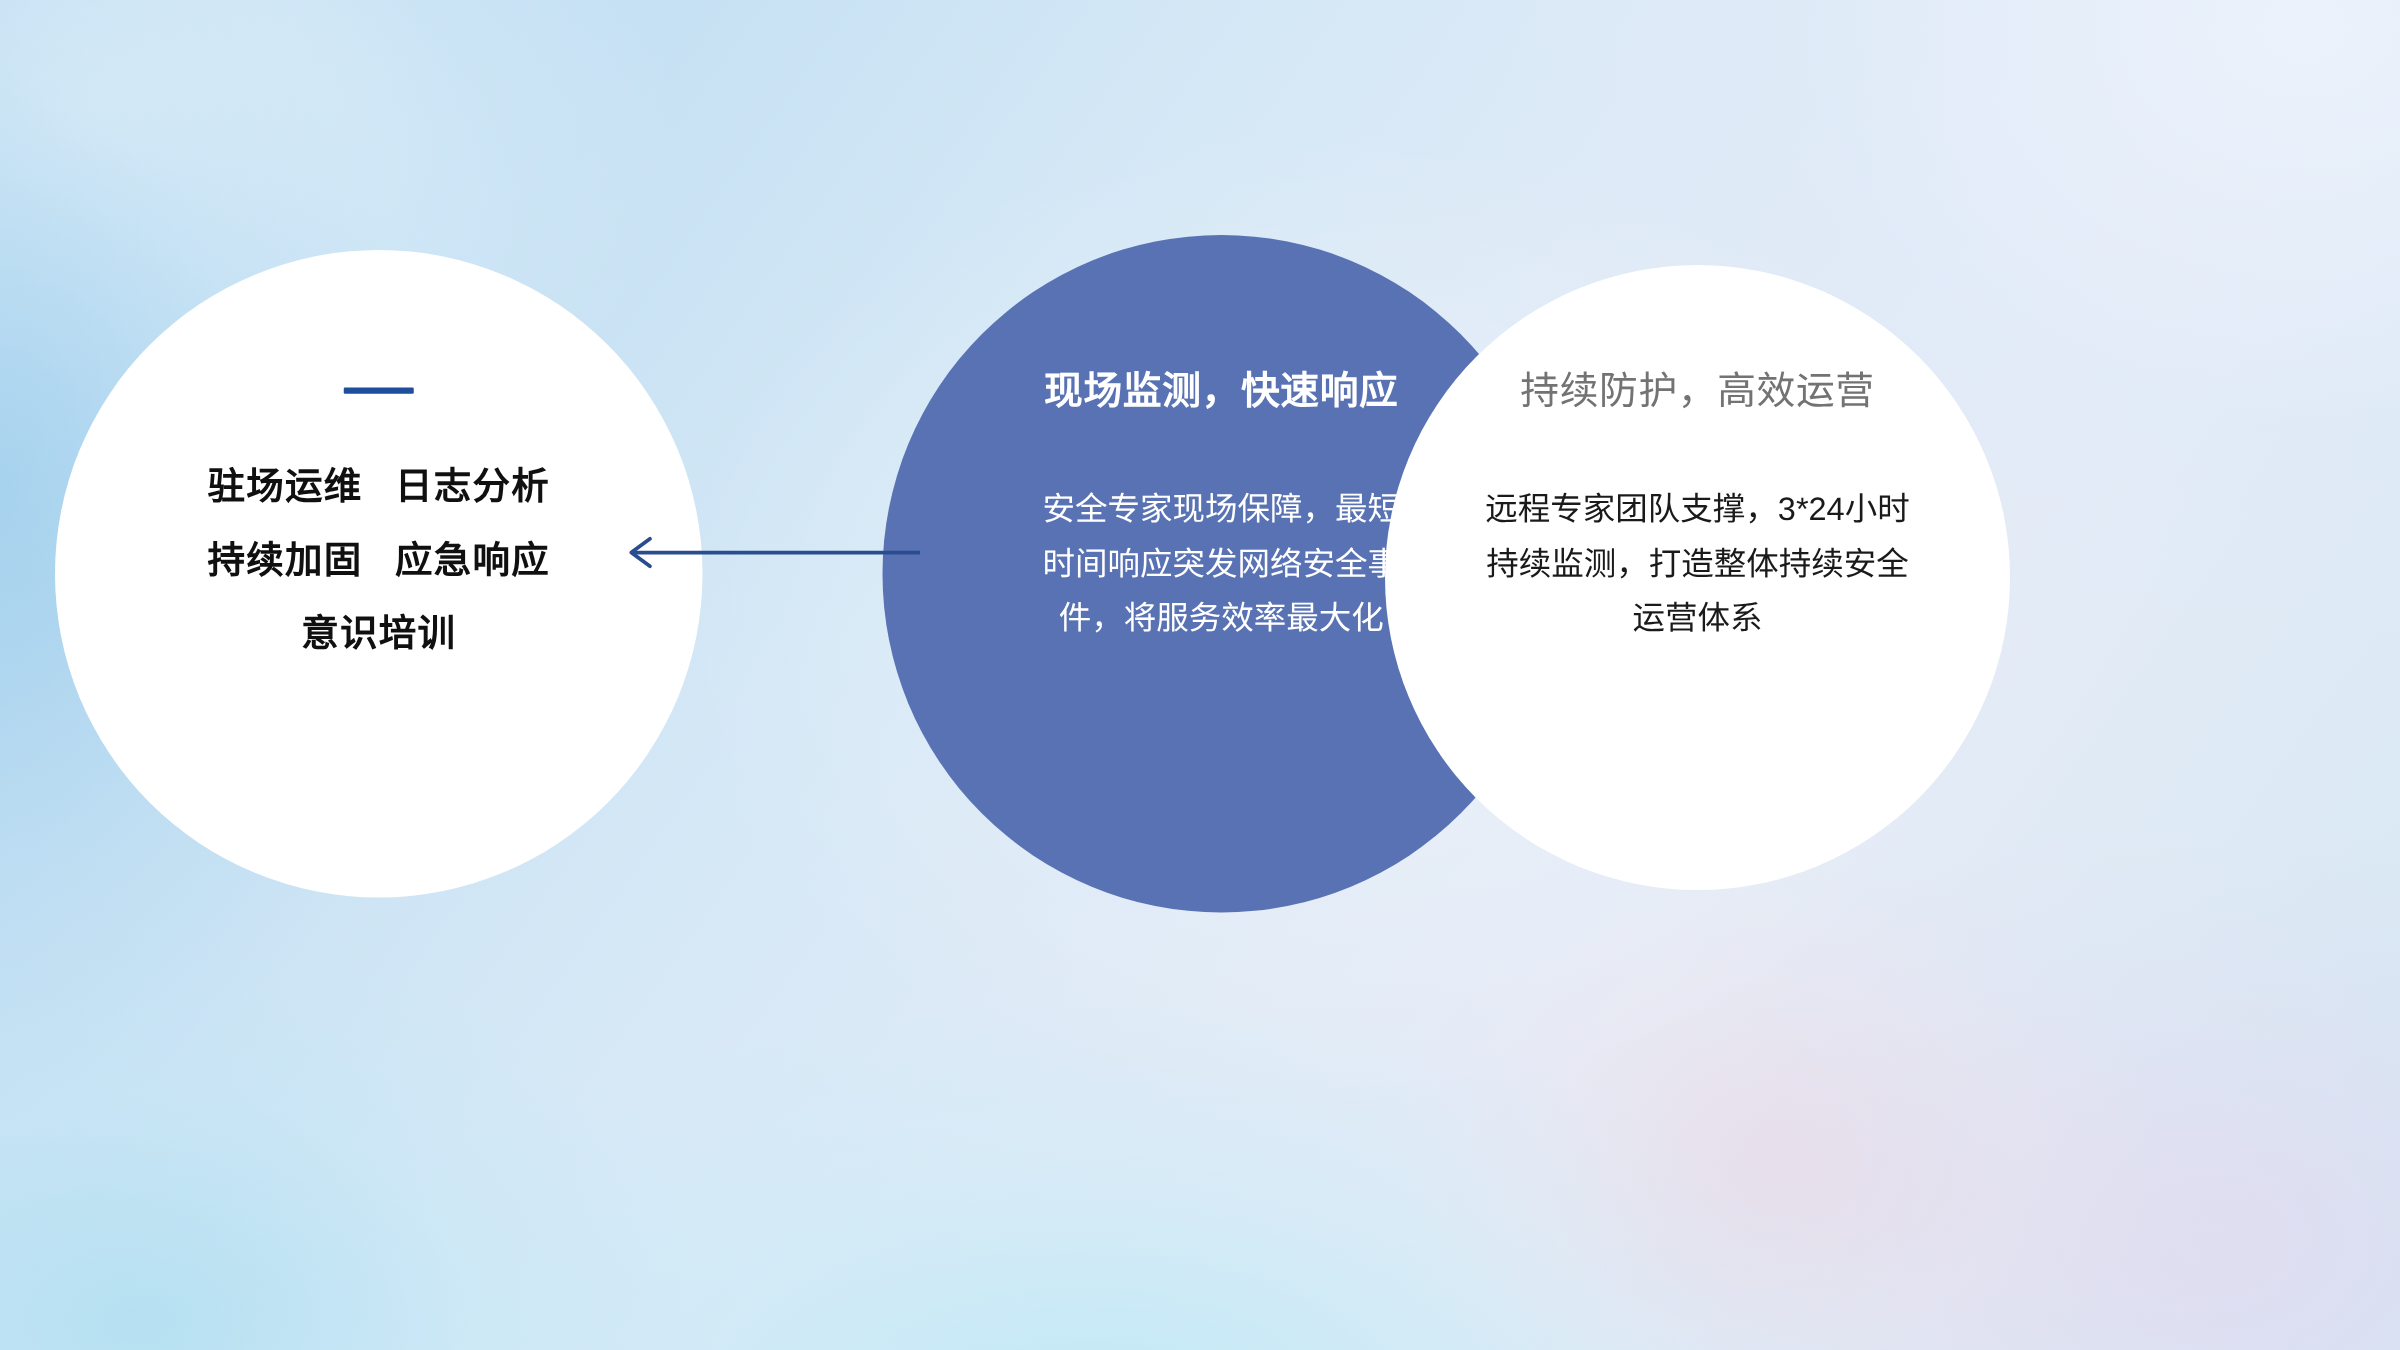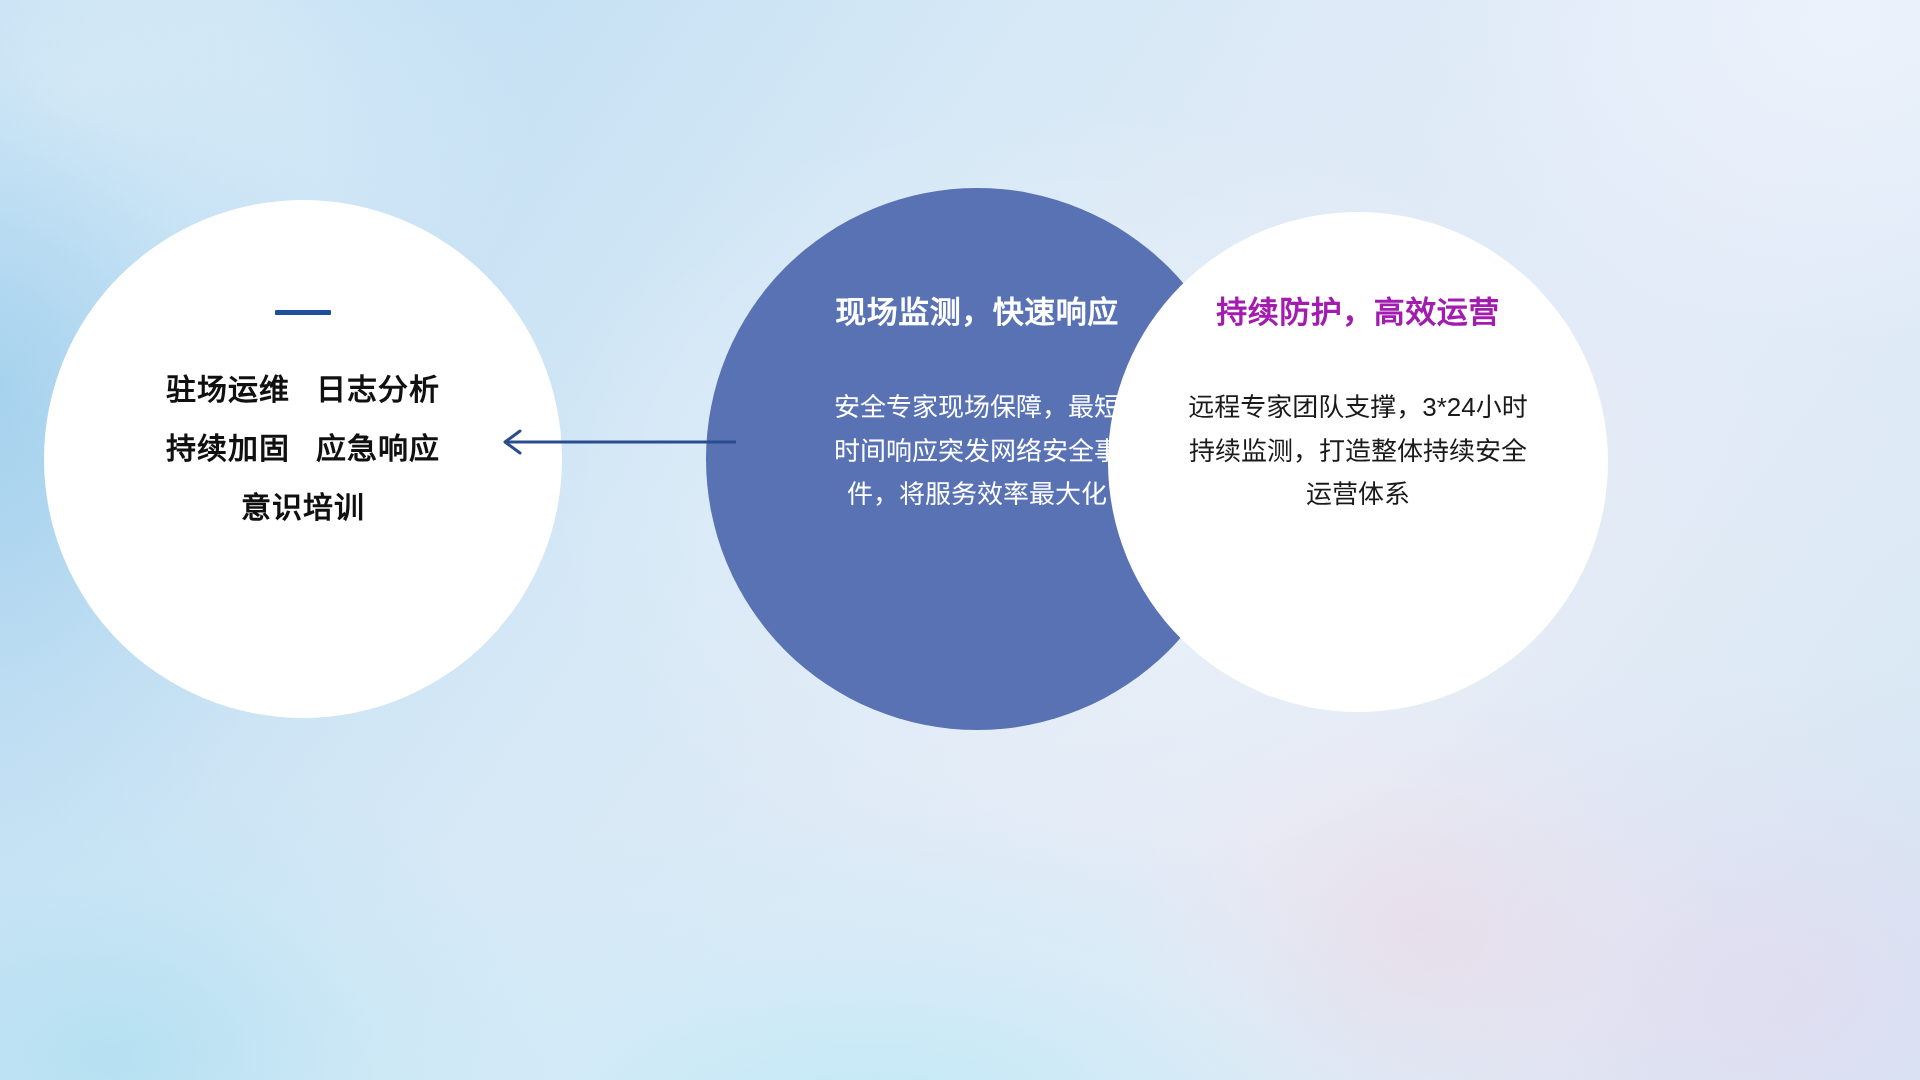--- a/index.html
+++ b/index.html
@@ -212,23 +212,23 @@
     height: 500px;
     z-index: 10;
     box-sizing: border-box;
     display: flex;
     flex-direction: column;
     align-items: center;
     padding-top: 84px;
   }
 
   #right-title {
-    color: #a21caf;
+    color: #737373;
     font-size: 31px;
-    font-weight: 700;
+    font-weight: 400;
     letter-spacing: 0.5px;
     white-space: nowrap;
     line-height: 1.1;
   }
 
   #right-body {
     margin-top: 56px;
     color: #1a1a1a;
     font-size: 26px;
     font-weight: 400;

